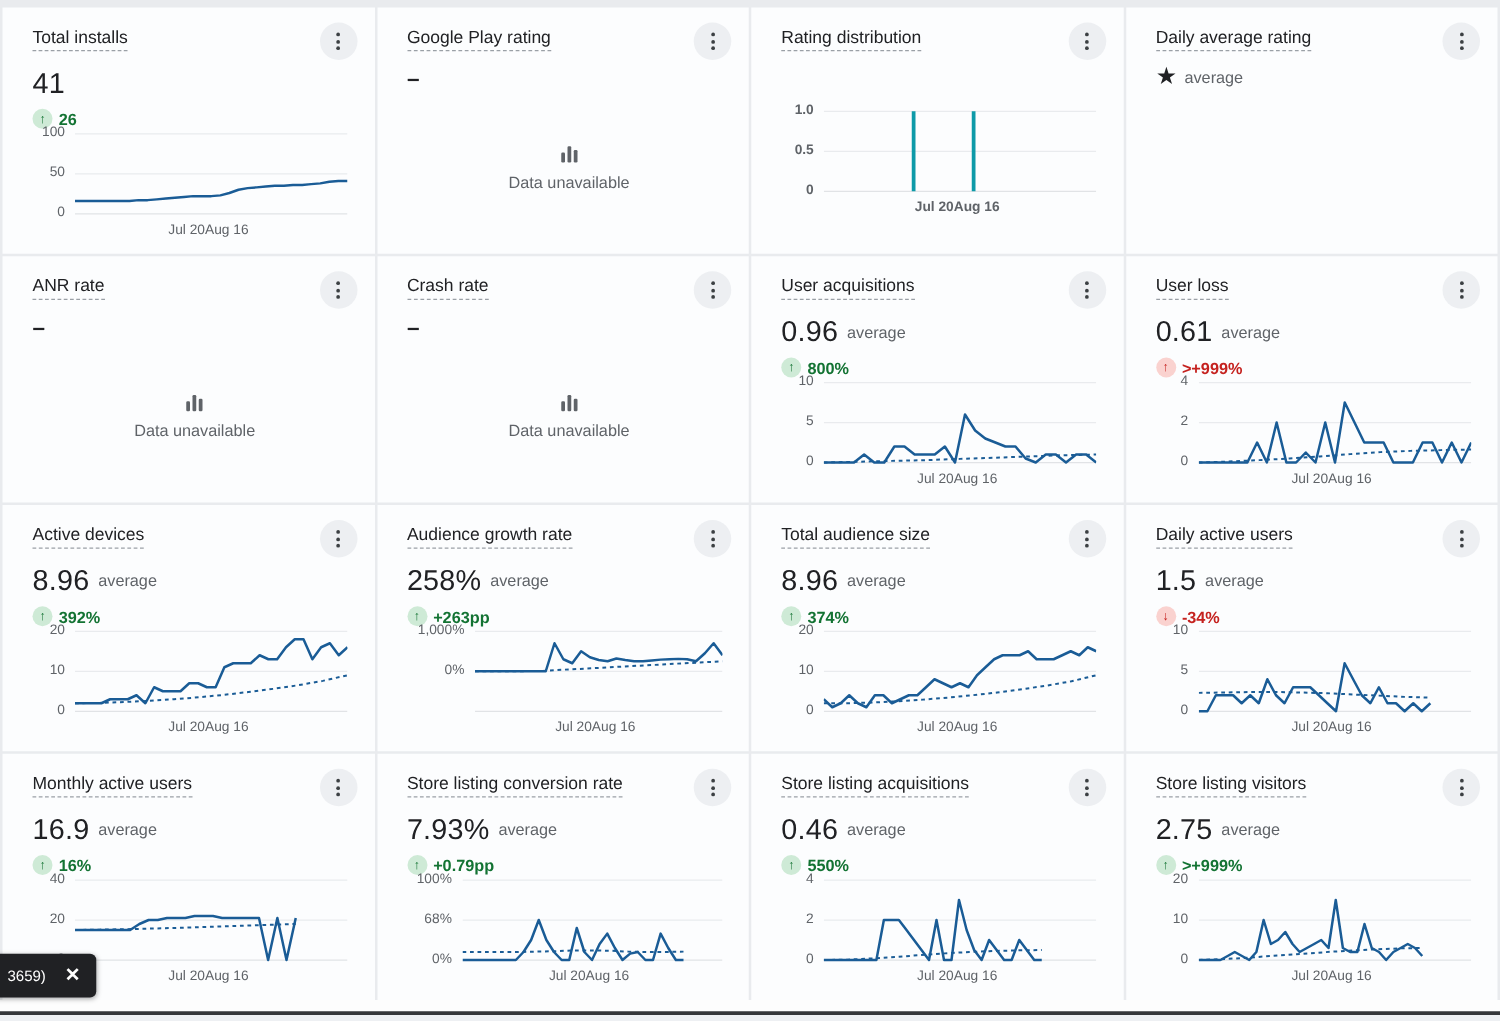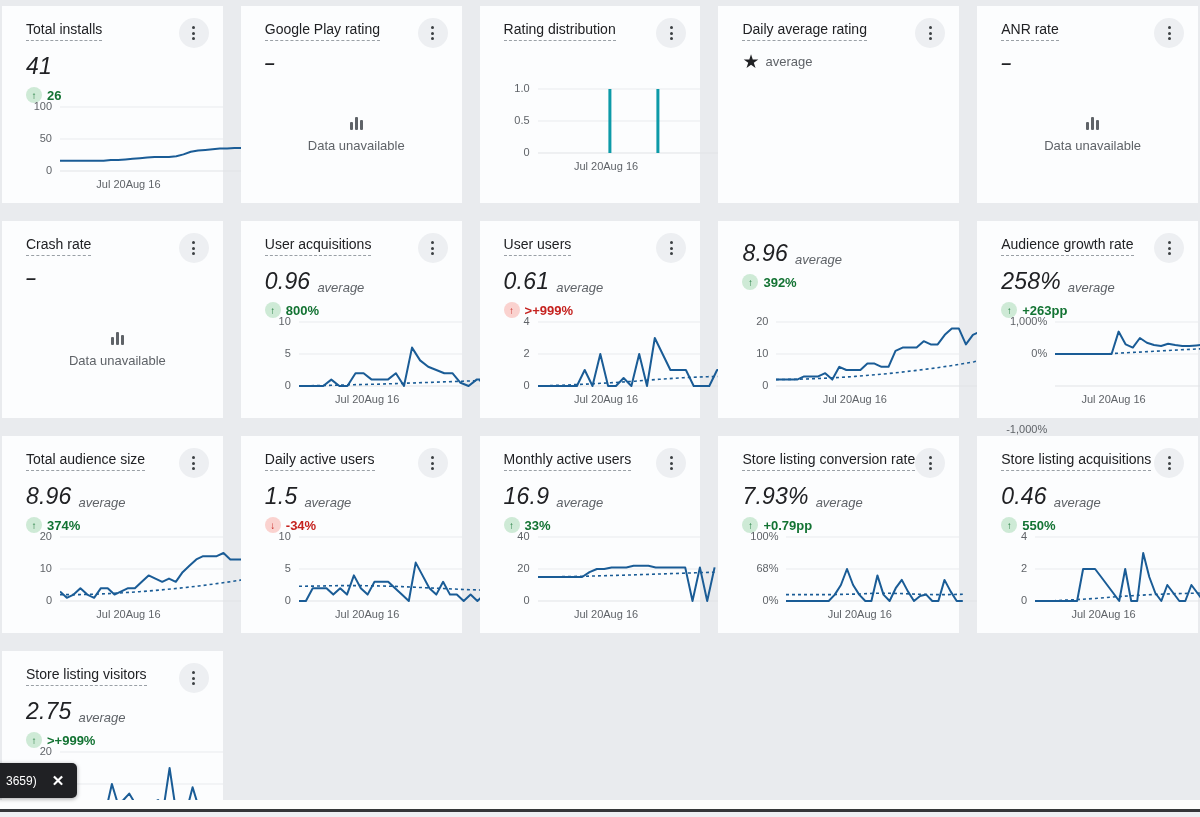--- a/index.html
+++ b/index.html
@@ -7,23 +7,23 @@
     width:1200px;height:817px;overflow:hidden;position:relative;
     background:#e9ebee;
     font-family:"Liberation Sans","DejaVu Sans",sans-serif;
     -webkit-font-smoothing:antialiased;
   }
   .grid{
     box-sizing:border-box;
     width:1200px;height:800px;
     padding:6px 2px 0 2px;
     display:grid;
-    grid-template-columns:repeat(5,1fr);
+    grid-template-columns:repeat(4,1fr);
     grid-template-rows:repeat(4,1fr);
-    gap:18px;
+    gap:2px;
   }
   .card{
     background:#fcfdfe;
     position:relative;
     box-sizing:border-box;
     padding:14px 14px 8px 24px;
     display:flex;flex-direction:column;
   }
   .card-head{display:flex;align-items:flex-start;justify-content:space-between;}
   .title{
@@ -31,21 +31,21 @@
     border-bottom:1px dashed #9aa0a6;padding-bottom:2px;
     width:max-content;cursor:help;
   }
   .kebab{
     width:30px;height:30px;border-radius:50%;
     background:#edeff2;border:none;cursor:pointer;
     display:flex;flex-direction:column;align-items:center;justify-content:center;
     flex:0 0 auto;margin-top:-2px;padding:0;
   }
   .kebab .dot{width:3px;height:3px;border-radius:50%;background:#3c4043;margin:1.3px 0;}
-  .value{margin-top:5px;display:flex;align-items:flex-end;gap:7px;font-style:italic;}
+  .value{margin-top:5px;display:flex;align-items:center;gap:7px;}
   .value .num{font-size:23px;color:#202124;letter-spacing:.2px;}
   .value .num.dash{font-size:18px;font-weight:700;}
   .value .avg{font-size:13px;color:#5f6368;}
   .badge{display:flex;align-items:center;gap:5px;margin-top:7px;font-size:13px;font-weight:700;}
   .badge .circ{
     width:16px;height:16px;border-radius:50%;
     display:flex;align-items:center;justify-content:center;
     font-size:10px;font-weight:700;
   }
   .badge.green{color:#137333;}
@@ -55,21 +55,21 @@
   .starrow{display:flex;align-items:center;gap:6px;margin-top:4px;}
   .starrow .star{font-size:19px;color:#202124;line-height:19px;}
   .starrow .avg{font-size:13px;color:#5f6368;}
   .unavail{margin:auto 0;align-self:center;text-align:center;color:#5f6368;font-size:13px;}
   .unavail .bars{display:inline-flex;align-items:flex-end;gap:2px;margin-bottom:8px;}
   .unavail .bars i{display:block;width:3px;background:#5f6368;border-radius:1px;}
   .unavail .bars i:nth-child(1){height:8px;}
   .unavail .bars i:nth-child(2){height:13px;}
   .unavail .bars i:nth-child(3){height:10px;}
   .chart{position:relative;height:92px;margin-top:auto;}
-  .chart.raised{margin-bottom:18px;}
+  .chart.raised{margin-bottom:18px;font-weight:bold;}
   .chart svg{position:absolute;top:0;display:block;}
   .chart .yl{position:absolute;text-align:right;font-size:11px;color:#5f6368;line-height:13px;}
   .chart .xr{position:absolute;top:75px;display:flex;justify-content:center;font-size:11px;color:#5f6368;}
   .snackbar{
     position:absolute;left:-6px;bottom:19px;z-index:20;
     background:#202124;color:#fff;border-radius:5px;
     height:35px;display:flex;align-items:center;gap:15px;
     padding:0 13px 0 12px;box-shadow:0 1px 4px rgba(0,0,0,.35);
   }
   .snackbar-text{font-size:12px;color:#fff;}
@@ -257,21 +257,21 @@
         <div class="yl" style="width: 26px; left: 0px; top: 61px;">0</div>
         <div class="xr" style="left: 28px; right: 6px;">
           <span>Jul 20</span>
           <span>Aug 16</span>
         </div>
       </div>
   </section>
 
   <section class="card">
     <div class="card-head">
-      <span class="title">User users</span>
+      <span class="title">User loss</span>
       <button class="kebab">
           <span class="dot"></span>
           <span class="dot"></span>
           <span class="dot"></span>
         </button>
     </div>
     <div class="value">
         <span class="num">0.61</span>
         <span class="avg">average</span>
       </div>
@@ -291,20 +291,28 @@
         <div class="yl" style="width: 26px; left: 0px; top: 29px;">2</div>
         <div class="yl" style="width: 26px; left: 0px; top: 61px;">0</div>
         <div class="xr" style="left: 28px; right: 6px;">
           <span>Jul 20</span>
           <span>Aug 16</span>
         </div>
       </div>
   </section>
 
   <section class="card">
+    <div class="card-head">
+      <span class="title">Active devices</span>
+      <button class="kebab">
+          <span class="dot"></span>
+          <span class="dot"></span>
+          <span class="dot"></span>
+        </button>
+    </div>
     <div class="value">
         <span class="num">8.96</span>
         <span class="avg">average</span>
       </div>
     <div class="badge green">
       <span class="circ">↑</span>
       <span>392%</span>
     </div>
     <div class="chart">
         <svg width="218" height="72" style="left: 34px;">
@@ -437,21 +445,21 @@
           <span class="dot"></span>
           <span class="dot"></span>
         </button>
     </div>
     <div class="value">
         <span class="num">16.9</span>
         <span class="avg">average</span>
       </div>
     <div class="badge green">
       <span class="circ">↑</span>
-      <span>33%</span>
+      <span>16%</span>
     </div>
     <div class="chart">
         <svg width="218" height="72" style="left: 34px;">
           <line x1="0" x2="218" y1="4" y2="4" stroke="#e9ebee" stroke-width="1"></line>
           <line x1="0" x2="218" y1="36" y2="36" stroke="#e9ebee" stroke-width="1"></line>
           <line x1="0" x2="218" y1="68" y2="68" stroke="#e1e3e6" stroke-width="1"></line>
           <polyline points="0.0,44.0 19.6,43.7 39.2,43.4 58.9,42.9 78.5,42.4 98.1,41.8 117.7,41.1 137.3,40.5 157.0,39.8 176.6,39.2" fill="none" stroke="#1a5c96" stroke-width="1.6" stroke-linejoin="round" stroke-dasharray="3 3"></polyline>
           <polyline points="0.0,44.0 7.4,44.0 14.7,44.0 22.1,44.0 29.4,44.0 36.8,44.0 44.1,44.0 51.5,39.2 58.9,36.0 66.2,36.0 73.6,34.4 80.9,34.4 88.3,34.4 95.6,32.8 103.0,32.8 110.4,32.8 117.7,34.4 125.1,34.4 132.4,34.4 139.8,34.4 147.2,34.4 154.5,68.0 161.9,34.4 169.2,68.0 176.6,34.4" fill="none" stroke="#1a5c96" stroke-width="2" stroke-linejoin="round"></polyline>
         </svg>
         <div class="yl" style="width: 26px; left: 0px; top: -3px;">40</div>

